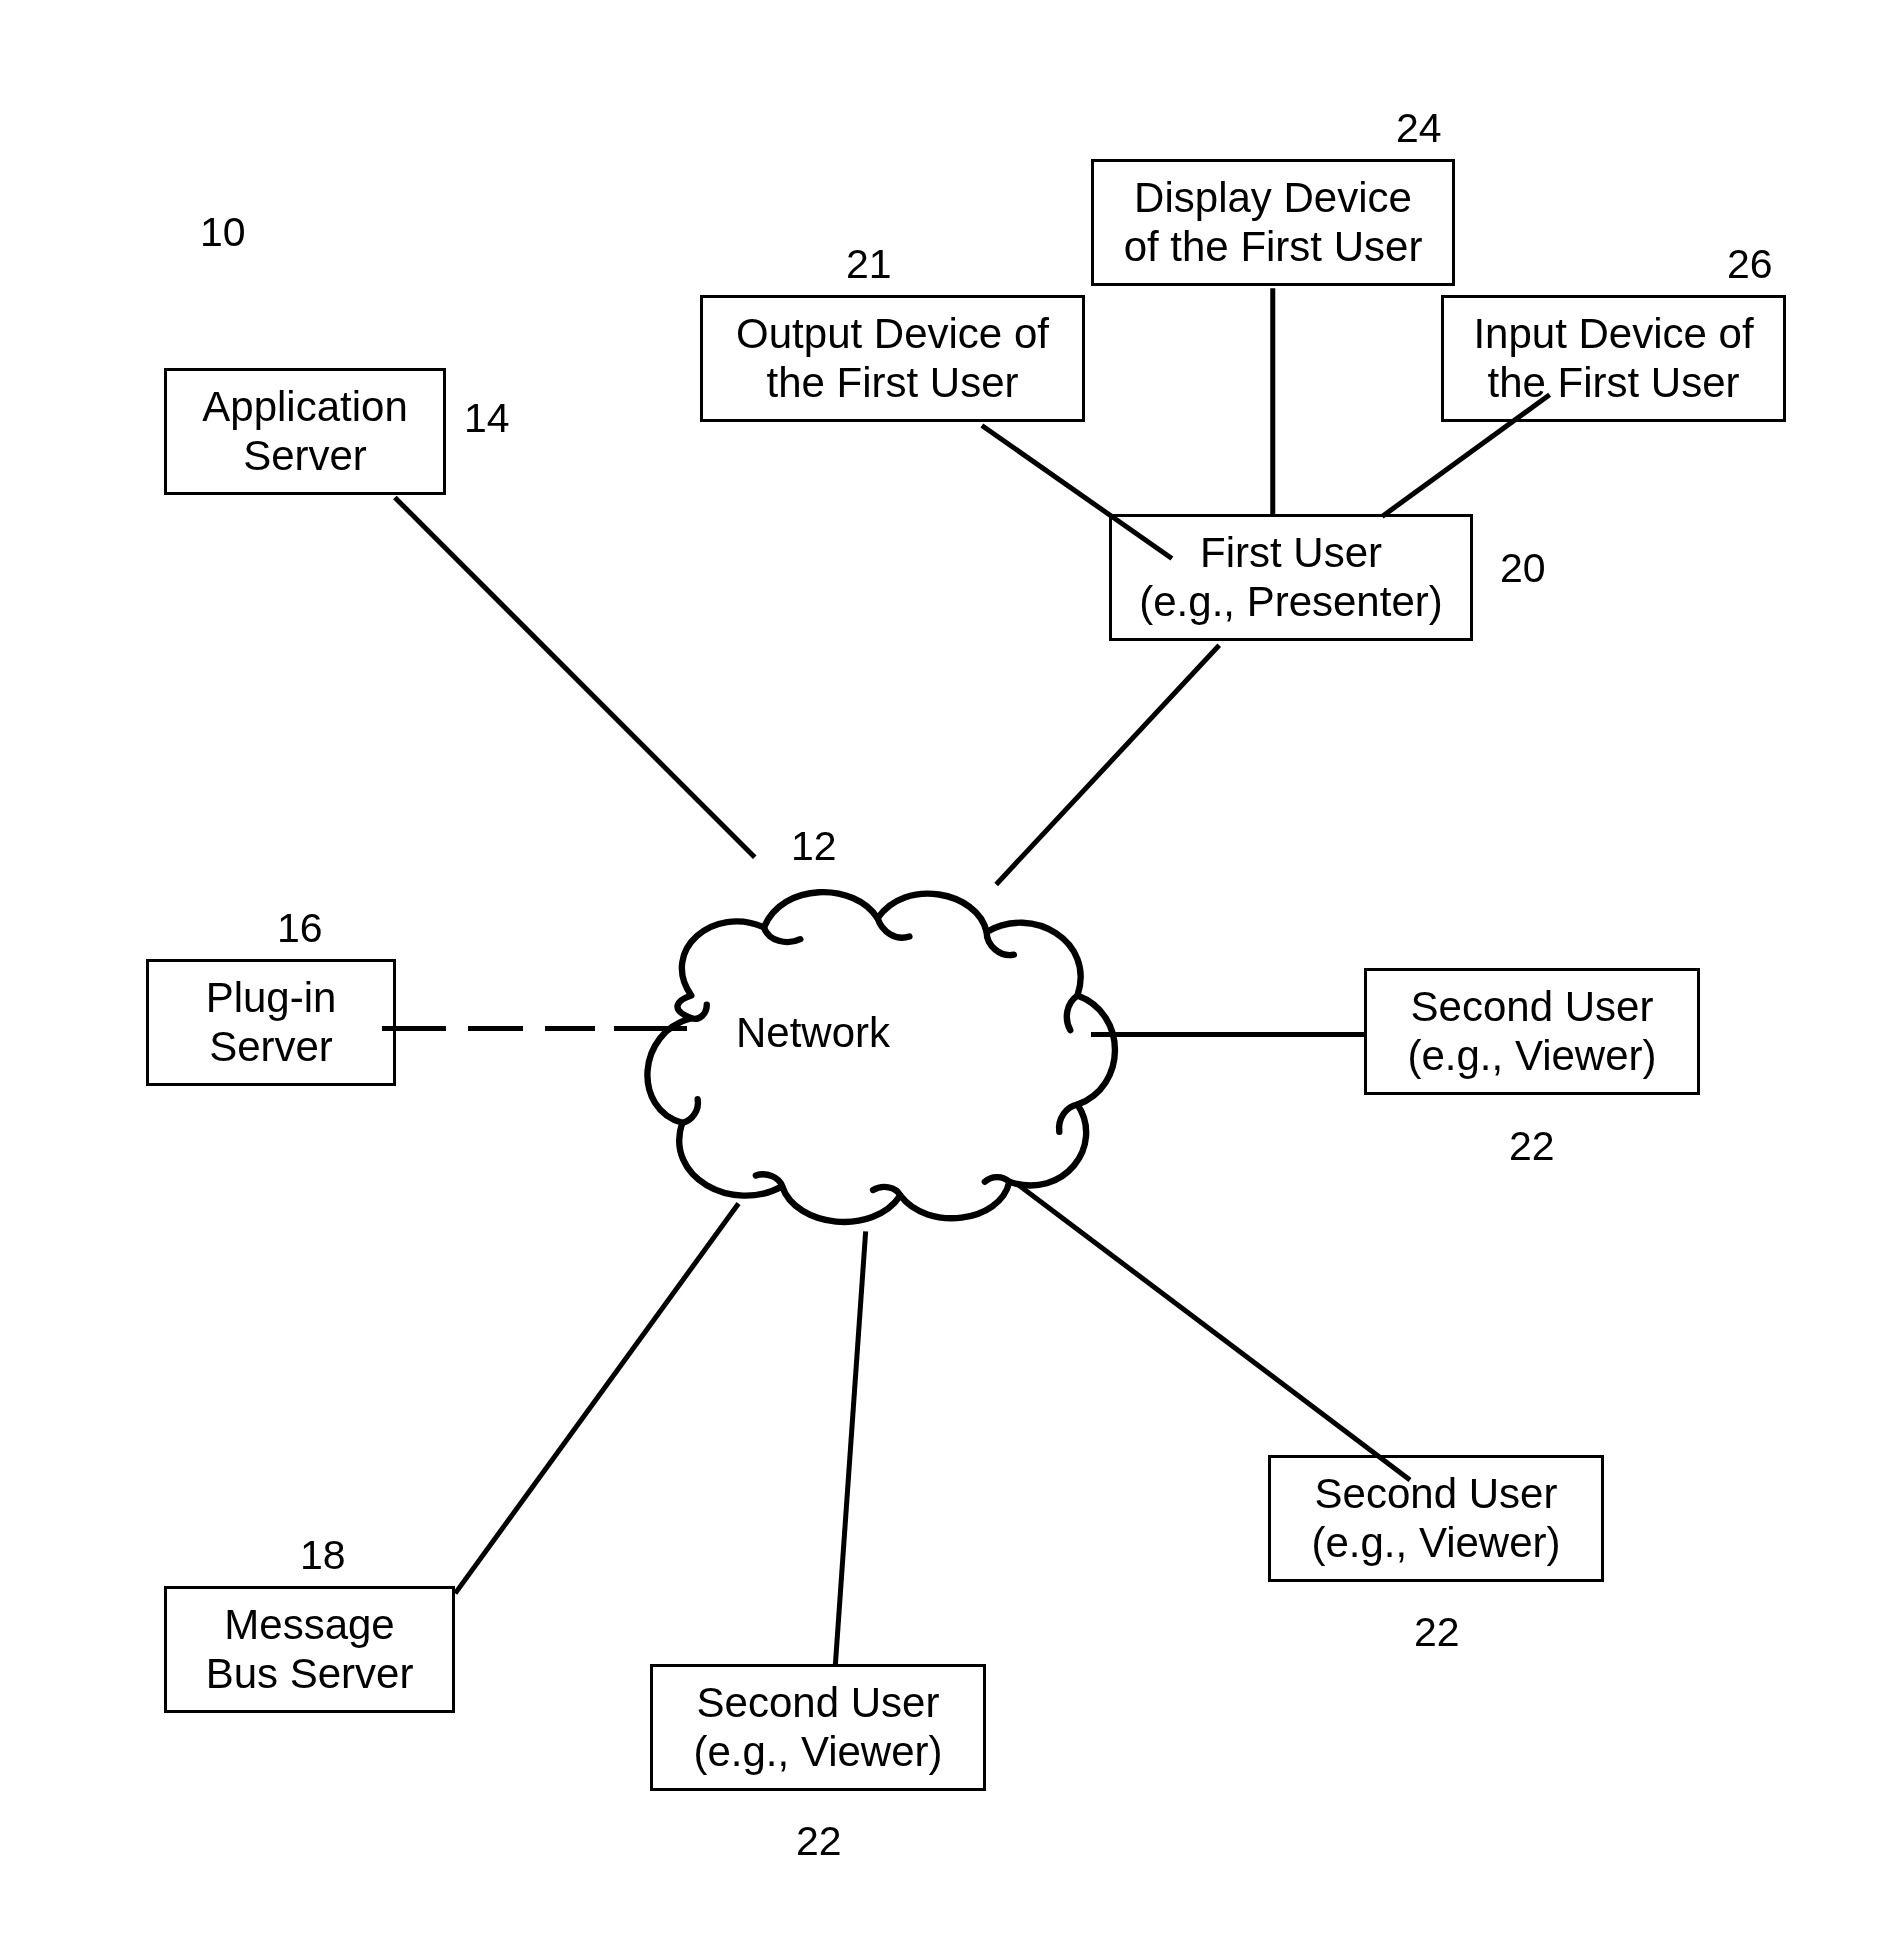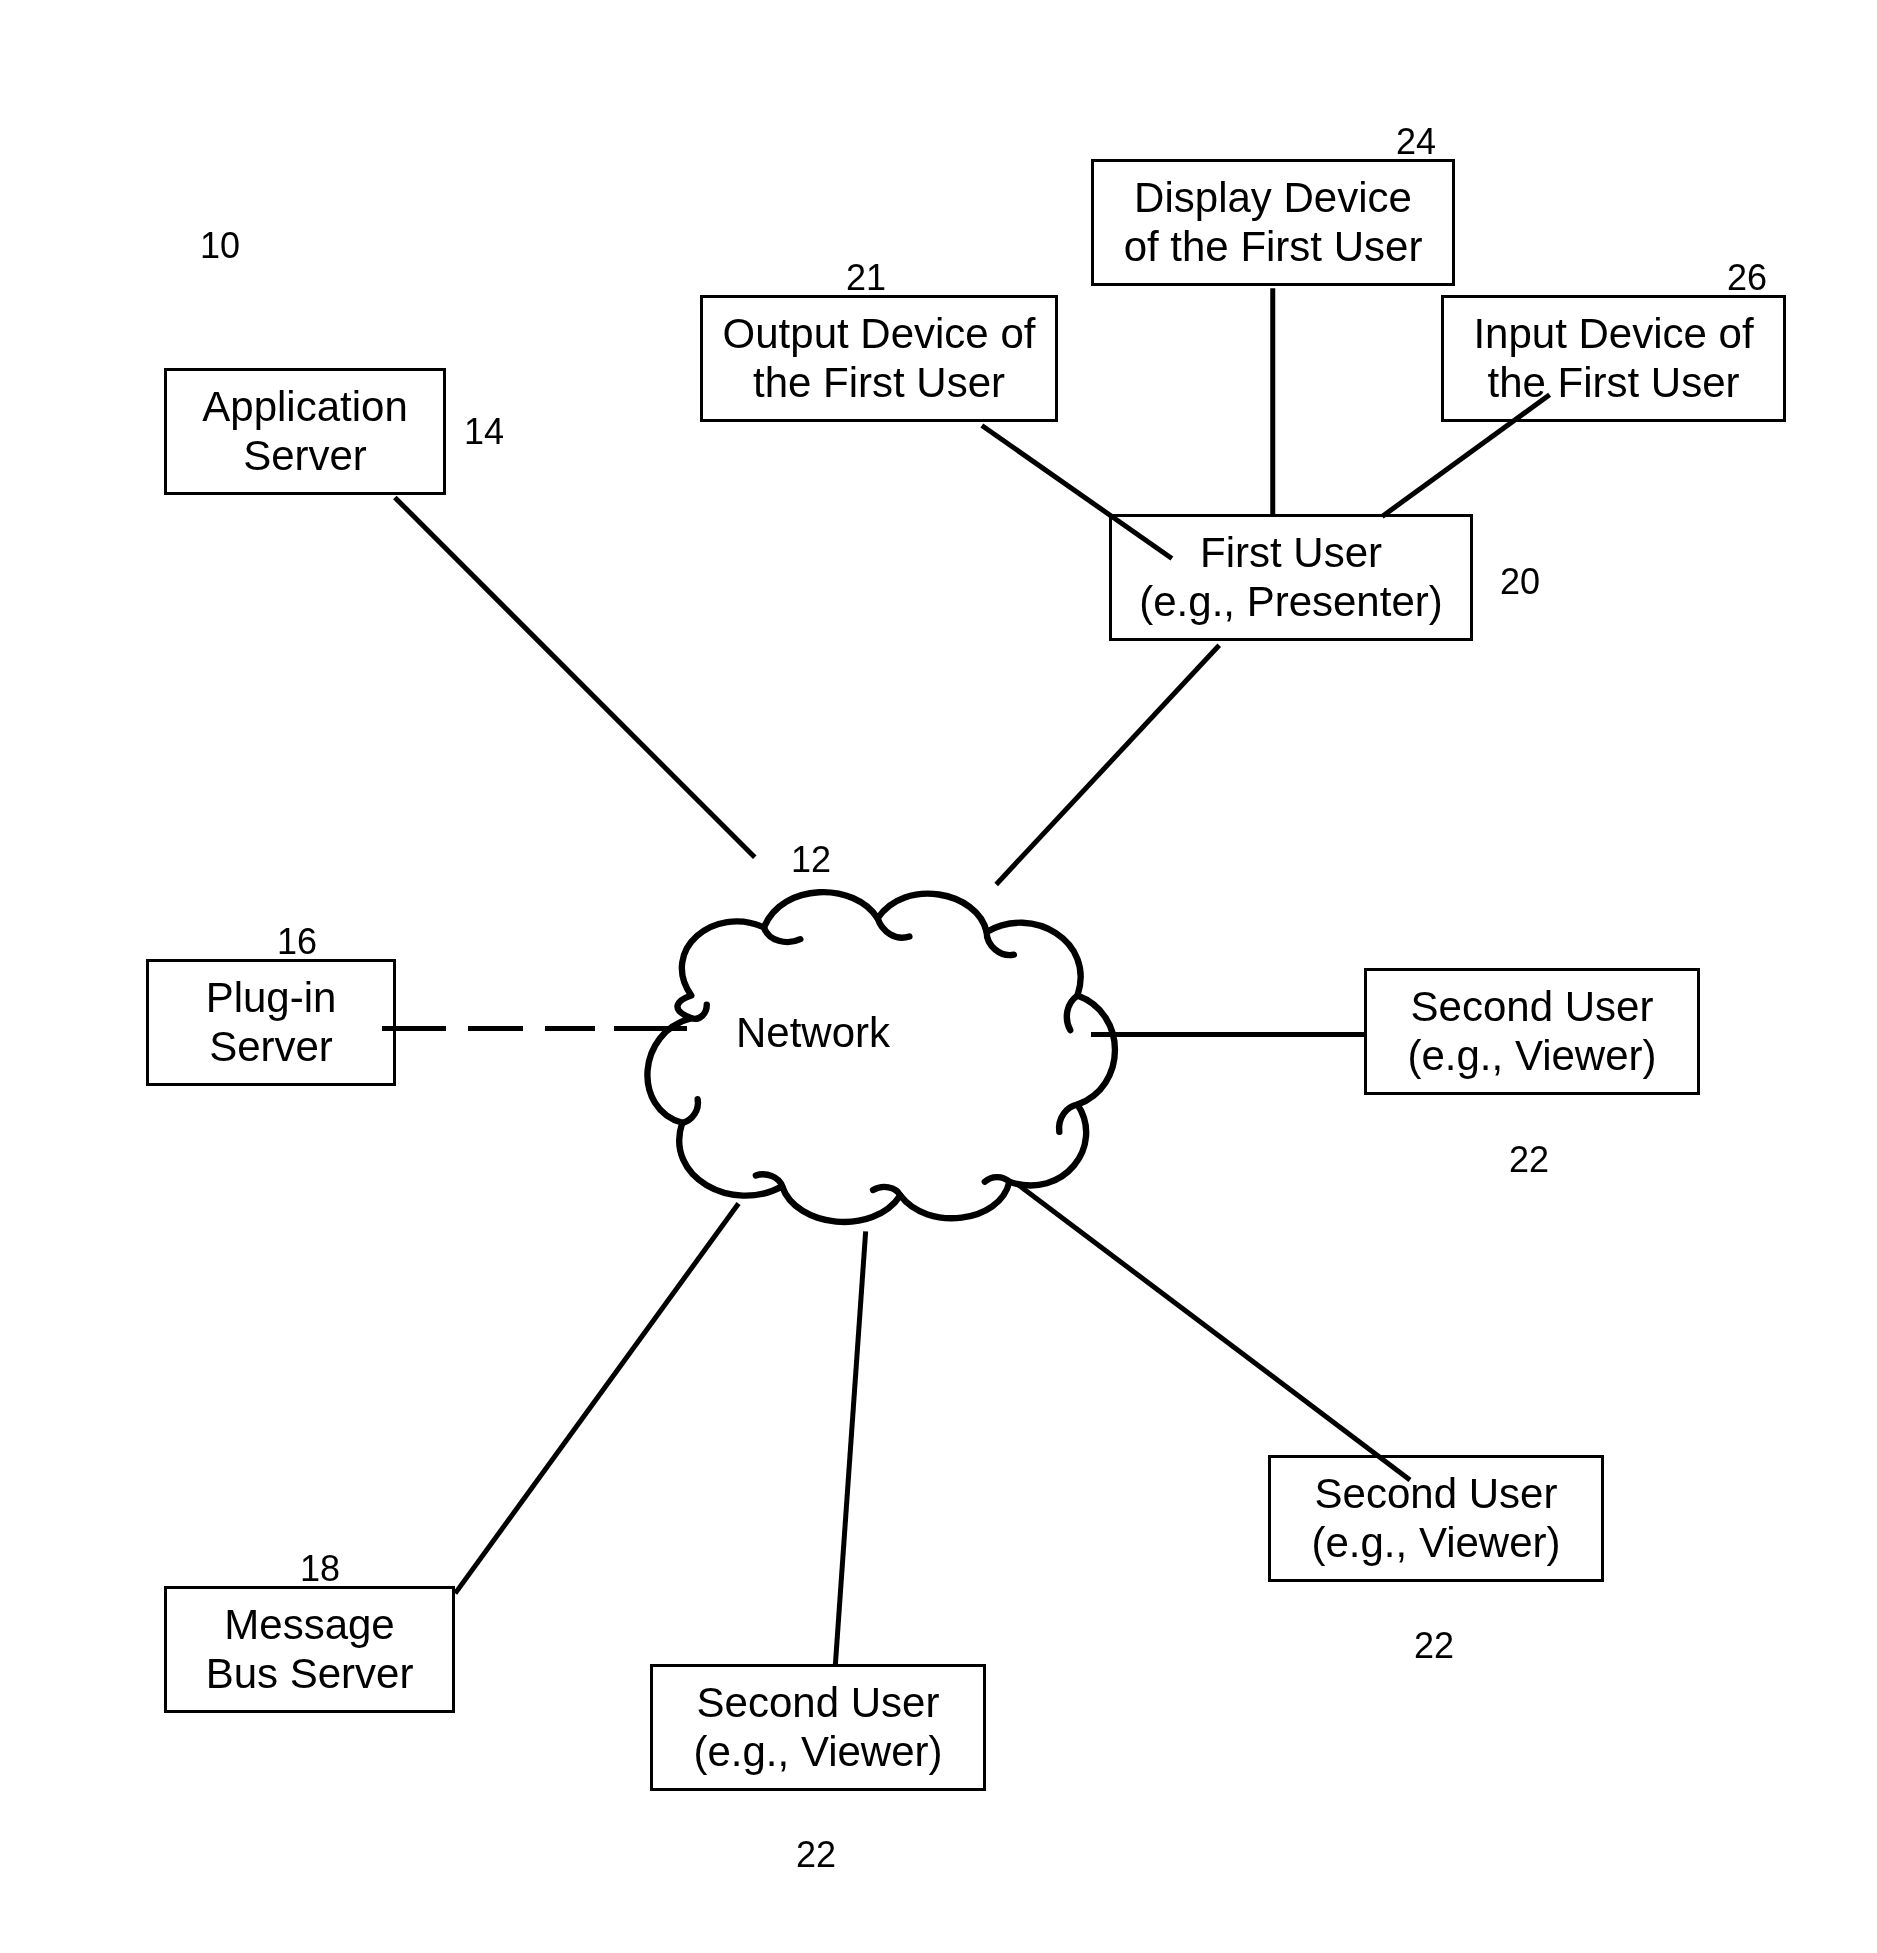--- a/index.html
+++ b/index.html
@@ -45,21 +45,21 @@
     background: #000;
     height: 4.5px;
   }
   .cloud-wrap {
     position: absolute;
   }
   .cloud-label {
     position: absolute;
     width: 273px;
   }
-  .fs44 { font-size: 36px; margin-top: 16px; }
+  .fs44 { font-size: 41px; }
   .fs46 { font-size: 42px; }
 </style>
 </head>
 <body>
 
 <div class="canvas">
 
   <div class="ref fs44" style="left:200px; top:209px;">10</div>
 
   <div class="cloud-wrap" style="left:605px; top:841px; width:527px; height:400px;">
@@ -117,21 +117,21 @@
     <span>(e.g., Presenter)</span>
   </div>
   <div class="ref fs44" style="left:1500px; top:545px;">20</div>
 
   <div class="box fs46" style="left:1091px; top:159px; width:364px; height:127px;">
     <span>Display Device</span>
     <span>of the First User</span>
   </div>
   <div class="ref fs44" style="left:1396px; top:105px;">24</div>
 
-  <div class="box fs46" style="left:700px; top:295px; width:358px; height:127px;">
+  <div class="box fs46" style="left:700px; top:295px; width:385px; height:127px;">
     <span>Output Device of</span>
     <span>the First User</span>
   </div>
   <div class="ref fs44" style="left:846px; top:241px;">21</div>
 
   <div class="box fs46" style="left:1441px; top:295px; width:345px; height:127px;">
     <span>Input Device of</span>
     <span>the First User</span>
   </div>
   <div class="ref fs44" style="left:1727px; top:241px;">26</div>

